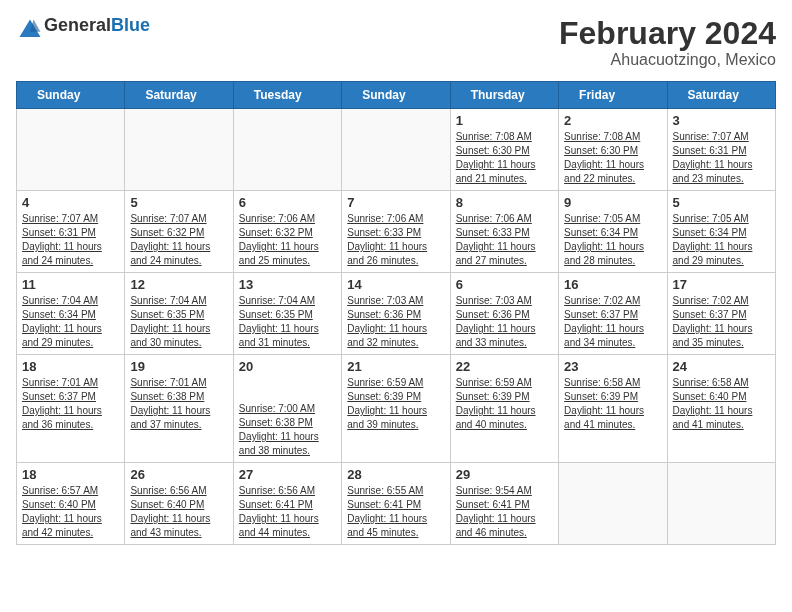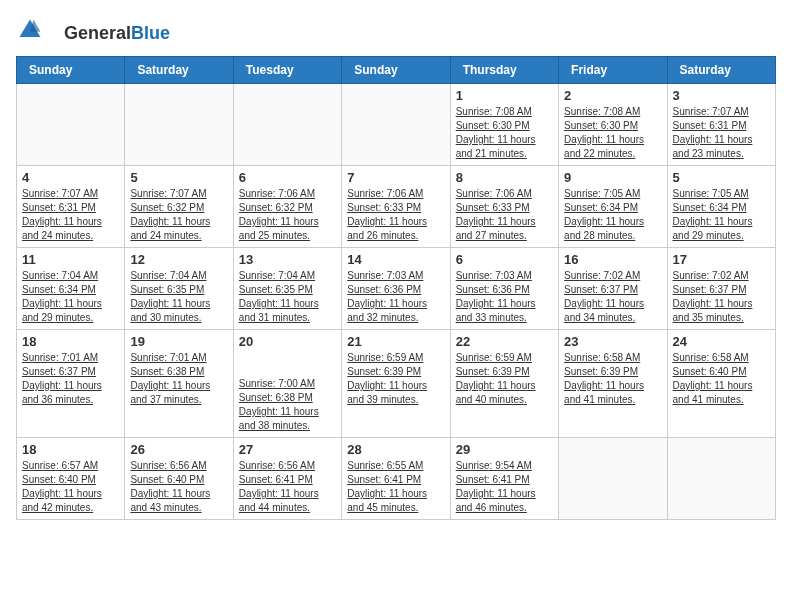--- a/index.html
+++ b/index.html
@@ -11,22 +11,22 @@
       padding: 16px;
     }
     .header-area {
       display: flex;
       justify-content: space-between;
       align-items: flex-start;
       margin-bottom: 12px;
     }
     .logo {
       display: flex;
-      align-items: flex-end;
-      gap: 20px;
+      align-items: flex-start;
+      gap: 0;
     }
     .logo-text-general {
       font-size: 18px;
       font-weight: bold;
       color: #333;
       line-height: 1.1;
     }
     .logo-text-blue {
       font-size: 18px;
       font-weight: bold;
@@ -52,21 +52,21 @@
     }
     .calendar-table {
       width: 100%;
       border-collapse: collapse;
       border: 1px solid #ccc;
     }
     .calendar-table th {
       background-color: #2a7abf;
       color: #fff;
       font-size: 12px;
-      padding: 6px 12px;
+      padding: 6px 20px;
       text-align: left;
       border: 1px solid #1f5f9a;
       font-weight: bold;
     }
     .calendar-table td {
       border: 1px solid #ccc;
       vertical-align: top;
       padding: 4px 5px;
       font-size: 10.5px;
       color: #333;
@@ -98,20 +98,24 @@
   <div class="logo">
     <svg class="logo-icon" viewBox="0 0 32 32">
       <polygon points="16,4 28,24 4,24" fill="#2a7abf"></polygon>
       <polygon points="20,4 28,18 16,18" fill="#1a5a9a" opacity="0.6"></polygon>
     </svg>
     <div>
       <div>
         <span class="logo-text-general">General</span><span class="logo-text-blue">Blue</span>
       </div>
     </div>
+  </div>
+  <div class="title-area">
+    <div class="month-title">February 2024</div>
+    <div class="location-title">Ahuacuotzingo, Mexico</div>
   </div>
 </div>
 
 <table class="calendar-table">
   <thead>
     <tr>
       <th>Sunday</th>
       <th>Saturday</th>
       <th>Tuesday</th>
       <th>Sunday</th>

